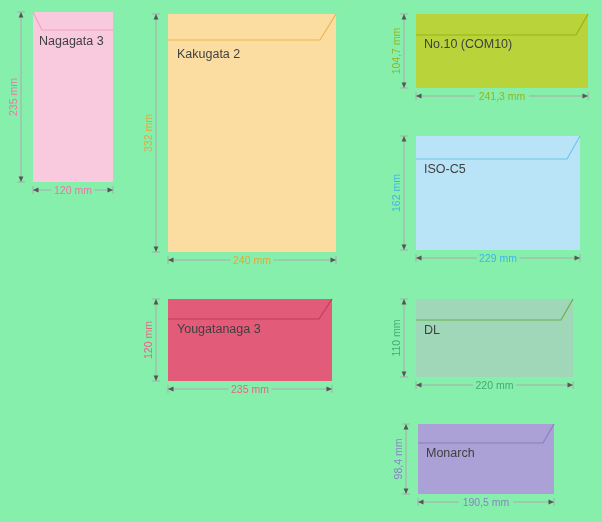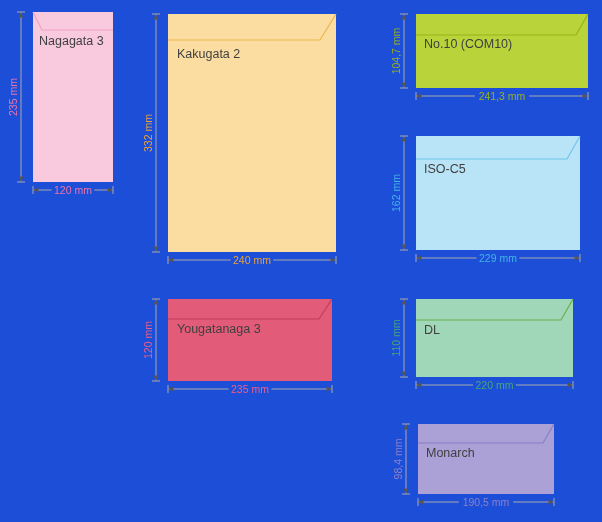--- a/index.html
+++ b/index.html
@@ -1,16 +1,16 @@
 <!DOCTYPE html>
 <html><head>
 <meta charset="utf-8">
 <style>
   html,body{margin:0;padding:0;background:#ffffff;}
-  .stage{position:relative;width:602px;height:522px;background:#1d4ed8;overflow:hidden;
+  .stage{position:relative;width:602px;height:522px;background:#86efac;overflow:hidden;
          font-family:"Liberation Sans",sans-serif;}
   svg{display:block;}
   .env-label{font-family:"Liberation Sans",sans-serif;font-size:12.5px;}
   .dim-label{font-family:"Liberation Sans",sans-serif;font-size:10.5px;}
 </style>
 </head>
 <body>
 
 <div class="stage">
   <svg id="diagram" width="602" height="522" viewBox="0 0 602 522" xmlns="http://www.w3.org/2000/svg">

